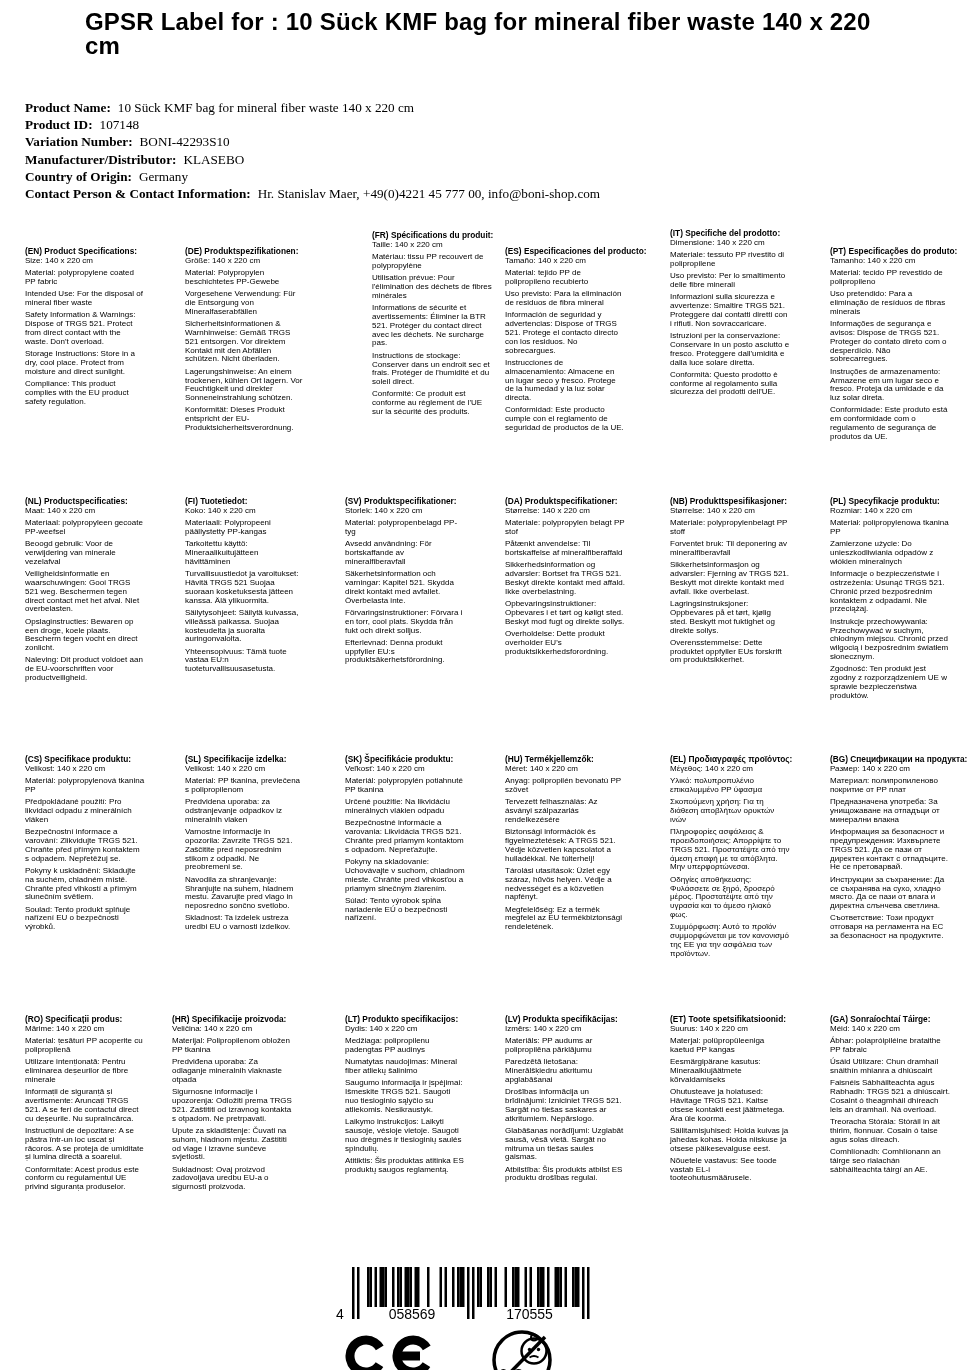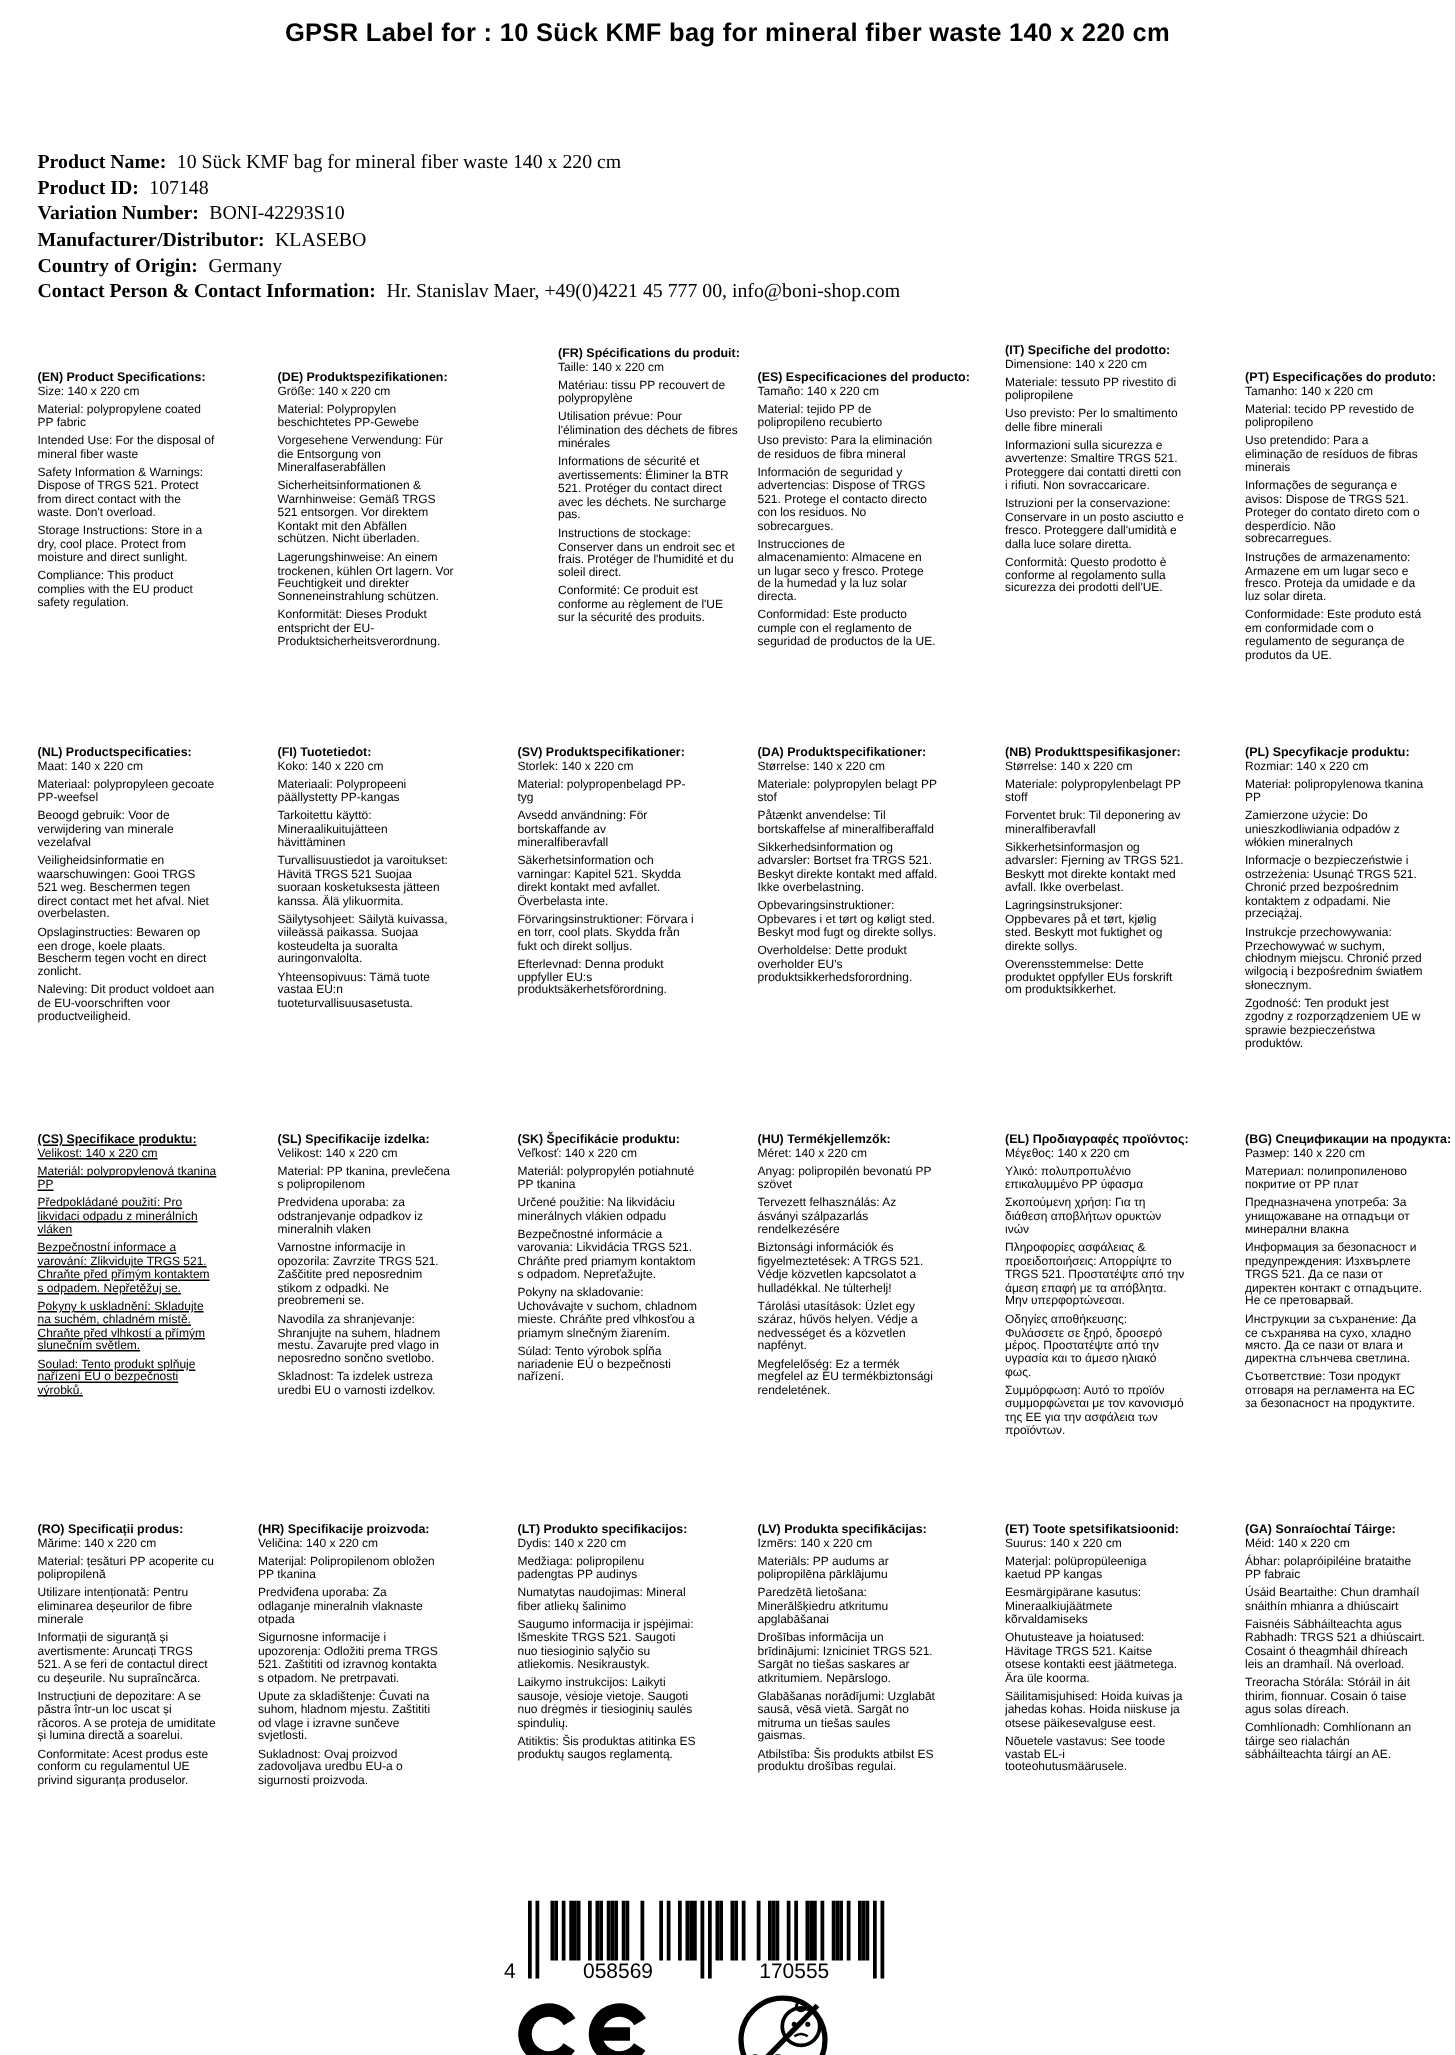--- a/index.html
+++ b/index.html
@@ -4,21 +4,21 @@
 <style>
   html,body { margin:0; padding:0; background:#fff; }
   .page {
     position:relative; width:970px; height:1370px; background:#ffffff;
     overflow:hidden; color:#000;
     font-family:"Liberation Sans", sans-serif;
     -webkit-font-smoothing:antialiased;
   }
   .doc-title {
     position:absolute; top:10px; left:85px; width:800px;
-    font-size:17px; font-weight:bold; text-align:center; line-height:24px;
+    font-size:24px; font-weight:bold; text-align:left; line-height:24px;
     letter-spacing:0.2px;
   }
   .product-info { position:absolute; top:99px; left:25px; width:900px; font-size:13.2px; }
   .pi-row { line-height:17.2px; white-space:nowrap;font-family:Liberation Serif, serif; }
   .pi-label { font-weight:bold; }
   .pi-value { margin-left:7px; }
   .spec-grid { position:absolute; left:0; top:0; width:970px; height:1158px; }
   .spec-block { position:absolute; width:120px; }
   .spec-header {
     font-size:8.3px; font-weight:bold; line-height:9px; white-space:nowrap;
@@ -162,21 +162,21 @@
       </div>
       <div class="spec-block" style="left: 830px; top: 497px;">
         <div class="spec-header">(PL) Specyfikacje produktu:</div>
         <div class="spec-par">Rozmiar: 140 x 220 cm</div>
         <div class="spec-par">Materiał: polipropylenowa tkanina PP</div>
         <div class="spec-par">Zamierzone użycie: Do unieszkodliwiania odpadów z włókien mineralnych</div>
         <div class="spec-par">Informacje o bezpieczeństwie i ostrzeżenia: Usunąć TRGS 521. Chronić przed bezpośrednim kontaktem z odpadami. Nie przeciążaj.</div>
         <div class="spec-par">Instrukcje przechowywania: Przechowywać w suchym, chłodnym miejscu. Chronić przed wilgocią i bezpośrednim światłem słonecznym.</div>
         <div class="spec-par">Zgodność: Ten produkt jest zgodny z rozporządzeniem UE w sprawie bezpieczeństwa produktów.</div>
       </div>
-      <div class="spec-block" style="left: 25px; top: 755px; text-decoration: underline;">
+      <div class="spec-block" style="left: 25px; top: 755px;">
         <div class="spec-header">(CS) Specifikace produktu:</div>
         <div class="spec-par">Velikost: 140 x 220 cm</div>
         <div class="spec-par">Materiál: polypropylenová tkanina PP</div>
         <div class="spec-par">Předpokládané použití: Pro likvidaci odpadu z minerálních vláken</div>
         <div class="spec-par">Bezpečnostní informace a varování: Zlikvidujte TRGS 521. Chraňte před přímým kontaktem s odpadem. Nepřetěžuj se.</div>
         <div class="spec-par">Pokyny k uskladnění: Skladujte na suchém, chladném místě. Chraňte před vlhkostí a přímým slunečním světlem.</div>
         <div class="spec-par">Soulad: Tento produkt splňuje nařízení EU o bezpečnosti výrobků.</div>
       </div>
       <div class="spec-block" style="left: 185px; top: 755px;">
         <div class="spec-header">(SL) Specifikacije izdelka:</div>
@@ -265,21 +265,21 @@
         <div class="spec-par">Materjal: polüpropüleeniga kaetud PP kangas</div>
         <div class="spec-par">Eesmärgipärane kasutus: Mineraalkiujäätmete kõrvaldamiseks</div>
         <div class="spec-par">Ohutusteave ja hoiatused: Hävitage TRGS 521. Kaitse otsese kontakti eest jäätmetega. Ära üle koorma.</div>
         <div class="spec-par">Säilitamisjuhised: Hoida kuivas ja jahedas kohas. Hoida niiskuse ja otsese päikesevalguse eest.</div>
         <div class="spec-par">Nõuetele vastavus: See toode vastab EL-i tooteohutusmäärusele.</div>
       </div>
       <div class="spec-block" style="left: 830px; top: 1015px;">
         <div class="spec-header">(GA) Sonraíochtaí Táirge:</div>
         <div class="spec-par">Méid: 140 x 220 cm</div>
         <div class="spec-par">Ábhar: polapróipiléine brataithe PP fabraic</div>
-        <div class="spec-par">Úsáid Beartaithe: Chun dramhaíl snáithín mhianra a dhiúscairt</div>
+        <div class="spec-par">Úsáid Utilizare: Chun dramhaíl snáithín mhianra a dhiúscairt</div>
         <div class="spec-par">Faisnéis Sábháilteachta agus Rabhadh: TRGS 521 a dhiúscairt. Cosaint ó theagmháil dhíreach leis an dramhaíl. Ná overload.</div>
         <div class="spec-par">Treoracha Stórála: Stóráil in áit thirim, fionnuar. Cosain ó taise agus solas díreach.</div>
         <div class="spec-par">Comhlíonadh: Comhlíonann an táirge seo rialachán sábháilteachta táirgí an AE.</div>
       </div>
     </div>
 
   <div class="barcode-wrap">
     <svg id="barcode-svg" width="262" height="54" xmlns="http://www.w3.org/2000/svg">
         <rect x="18" y="0" width="2.5" height="52" fill="#000"></rect>
         <rect x="23" y="0" width="2.5" height="52" fill="#000"></rect>

